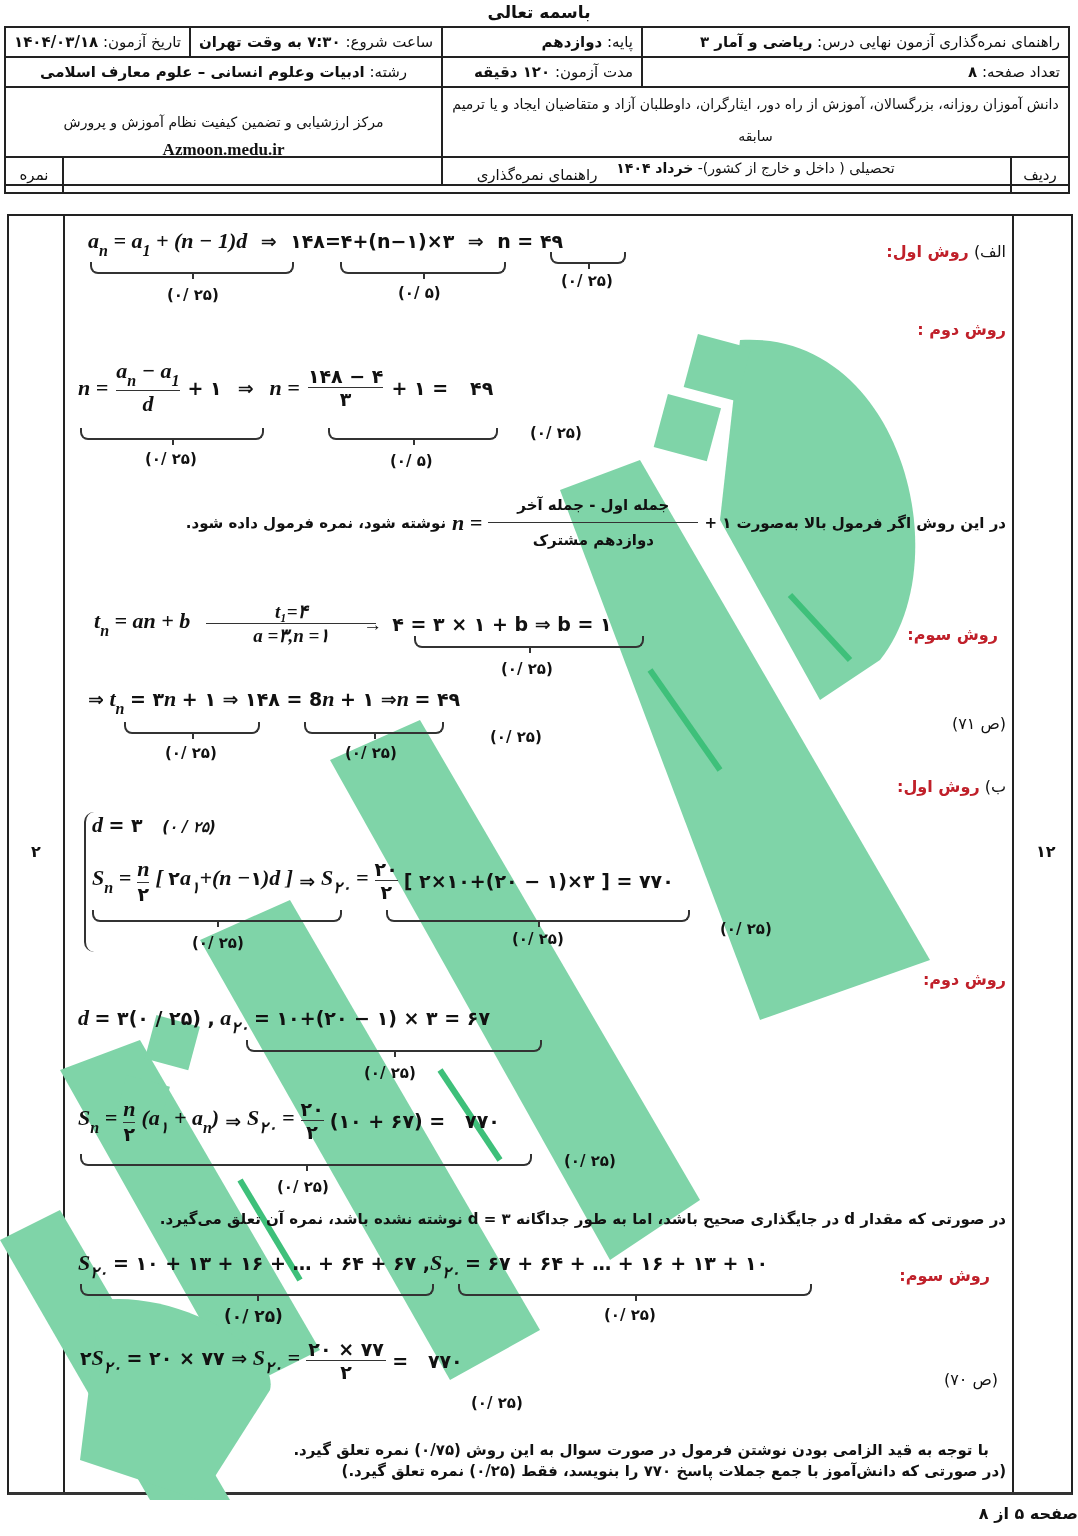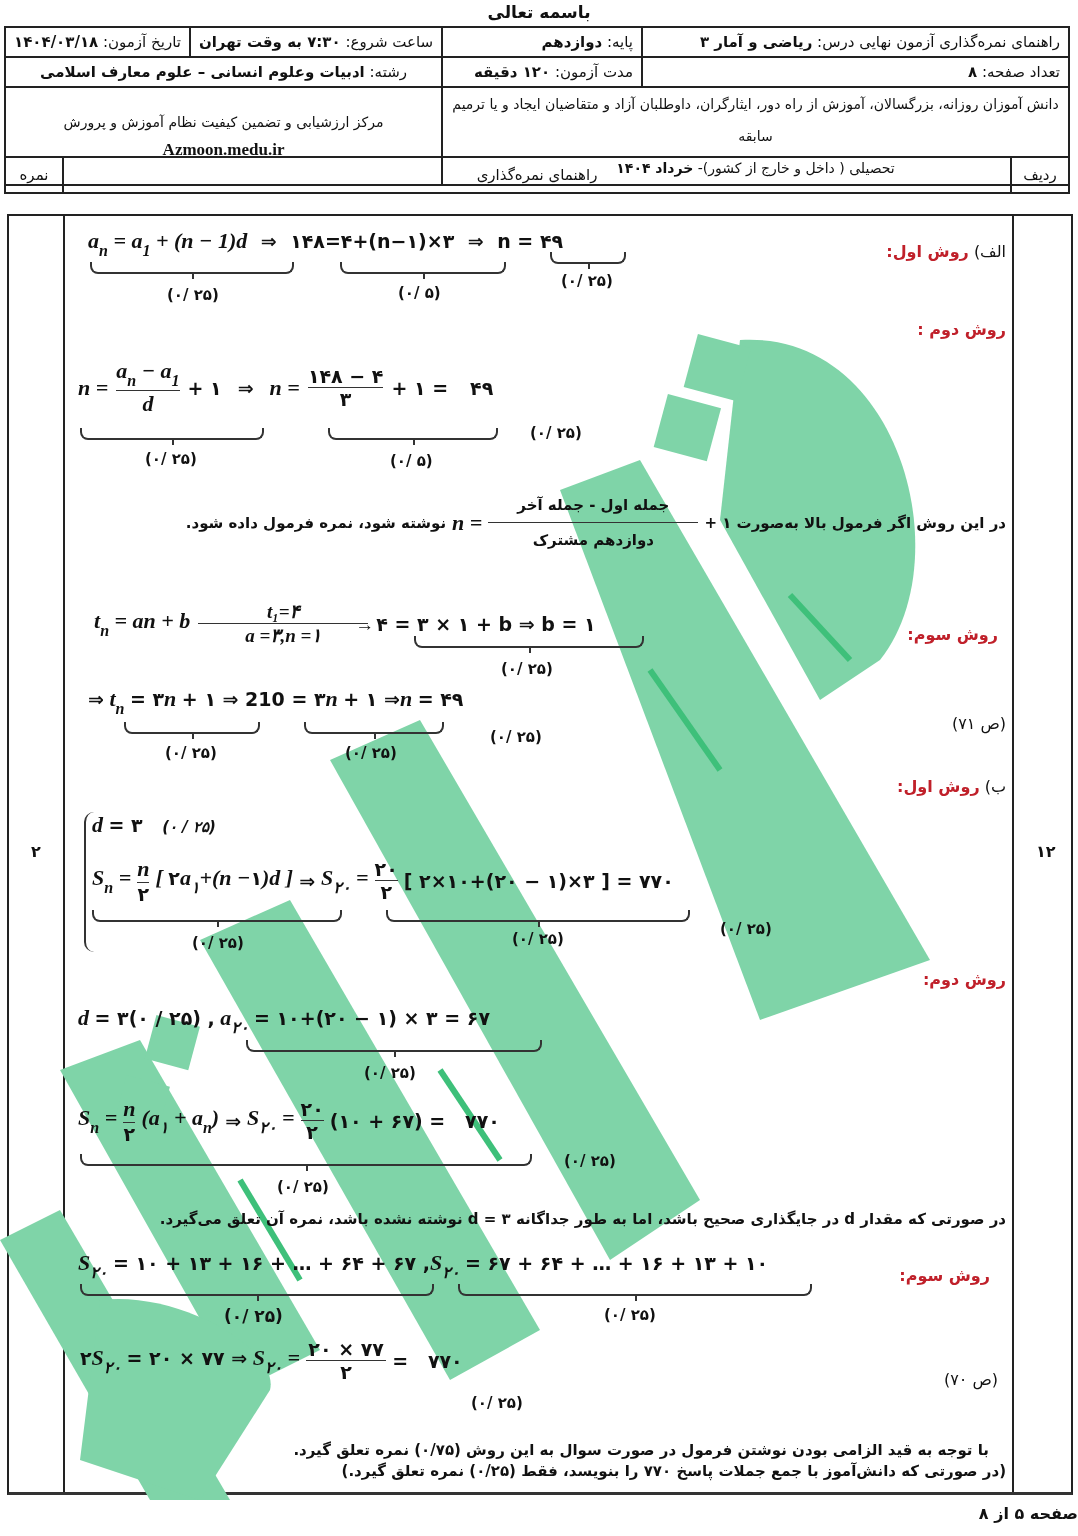--- a/index.html
+++ b/index.html
@@ -148,36 +148,36 @@
   <span class="frac" style="width:210px;">
       <span>جمله اول  -  جمله آخر</span>
       <span class="bar" style="margin:8px 0;"></span>
       <span>دوازدهم مشترک</span>
     </span>
   <span class="math" style="font-size:22px;">= n</span>
   <span>نوشته شود، نمره فرمول داده شود.</span>
 </div>
 
 <div class="abs rtl lbl red" style="right:80px;top:625px;">روش سوم:</div>
-<div class="abs math" style="left:94px;top:600px;display:flex;align-items:center;gap:8px;">
+<div class="abs math" style="left:94px;top:600px;display:flex;align-items:center;gap:16px;">
   <span>t<span class="sub">n</span> = an + b</span>
   <span class="frac" style="font-size:19px;width:170px;">
       <span>t₁=۴</span>
       <span style="border-top:1.5px solid #333;width:100%;position:relative;">
         <span style="position:absolute;right:-6px;top:-10px;font-style:normal;">→</span>
       </span>
       <span>a =۳,n =۱</span>
     </span>
   <span class="mnum">۴ = ۳ × ۱ + b ⇒ b = ۱</span>
 </div>
 <div class="brace" style="left:414px;top:636px;width:226px;"></div>
 <div class="score" style="left:501px;top:660px;">(۰/ ۲۵)</div>
 
 <div class="abs math" style="left:88px;top:686px;">
-  <span class="mnum">⇒</span> t<span class="sub">n</span> <span class="mnum">= ۳</span>n <span class="mnum">+ ۱ ⇒ 210 = ۳</span>n <span class="mnum">+ ۱ ⇒</span>n <span class="mnum">= ۴۹</span>
+  <span class="mnum">⇒</span> t<span class="sub">n</span> <span class="mnum">= ۳</span>n <span class="mnum">+ ۱ ⇒ ۱۴۸ = 8</span>n <span class="mnum">+ ۱ ⇒</span>n <span class="mnum">= ۴۹</span>
 </div>
 <div class="brace" style="left:124px;top:722px;width:132px;"></div>
 <div class="brace" style="left:304px;top:722px;width:136px;"></div>
 <div class="score" style="left:165px;top:744px;">(۰/ ۲۵)</div>
 <div class="score" style="left:345px;top:744px;">(۰/ ۲۵)</div>
 <div class="score" style="left:490px;top:728px;">(۰/ ۲۵)</div>
 <div class="abs rtl lbl" style="right:72px;top:714px;margin-left:8px;">(ص ۷۱)</div>
 
 <div class="abs rtl lbl" style="right:72px;top:777px;margin-left:7px;">
   <span>ب)</span> <span class="red">روش اول:</span>

